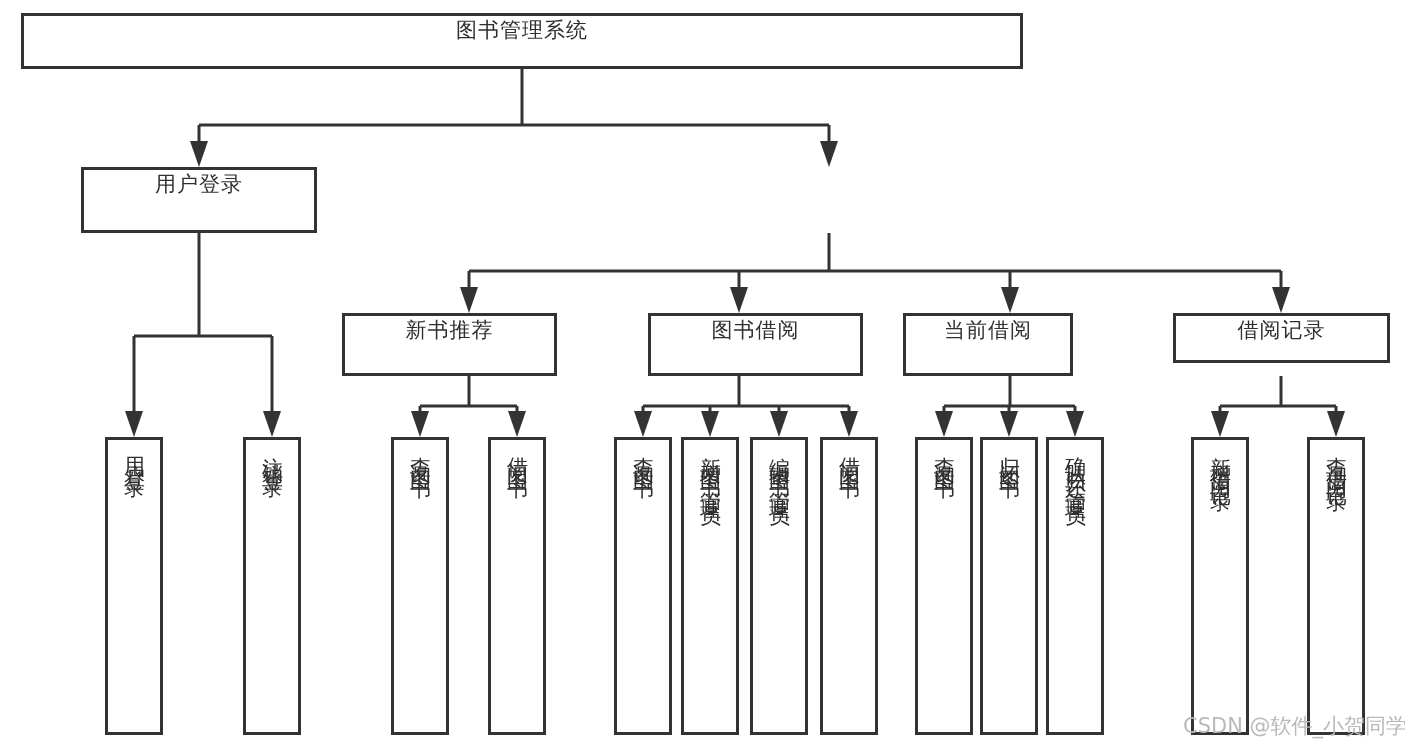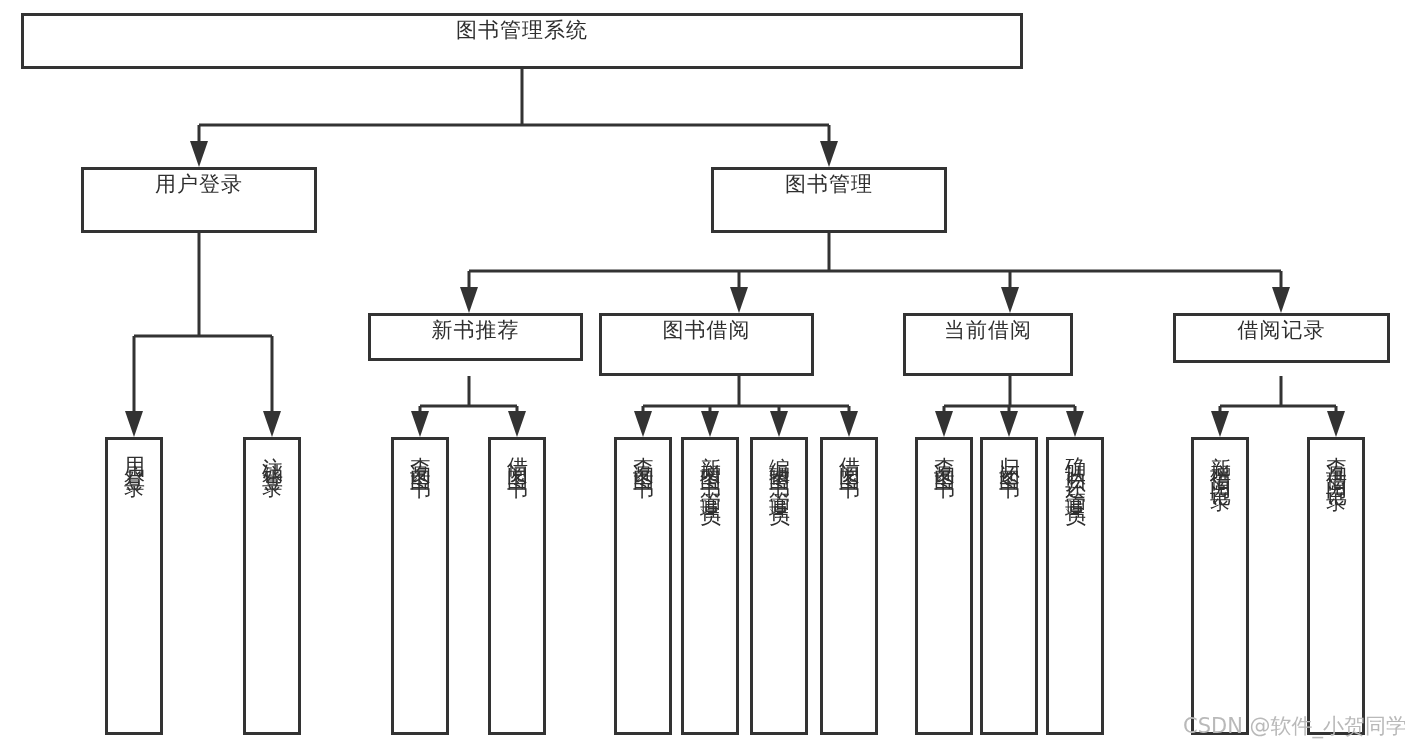--- a/index.html
+++ b/index.html
@@ -74,28 +74,25 @@
     <polygon points="1327,411 1345,411 1336,437"></polygon>
   </svg>
 
   <div class="node h" style="left:21px;top:13px;width:1002px;height:56px">
     <span>图书管理系统</span>
   </div>
 
   <div class="node h" style="left:81px;top:167px;width:236px;height:66px">
     <span>用户登录</span>
   </div>
-  <div class="node h" style="left:711px;top:167px;width:236px;height:66px">
-    <span>图书管理</span>
-  </div>
 
-  <div class="node h" style="left:368px;top:313px;width:215px;height:48px">
+  <div class="node h" style="left:342px;top:313px;width:215px;height:63px">
     <span>新书推荐</span>
   </div>
-  <div class="node h" style="left:599px;top:313px;width:215px;height:63px">
+  <div class="node h" style="left:648px;top:313px;width:215px;height:63px">
     <span>图书借阅</span>
   </div>
   <div class="node h" style="left:903px;top:313px;width:170px;height:63px">
     <span>当前借阅</span>
   </div>
   <div class="node h" style="left:1173px;top:313px;width:217px;height:50px">
     <span>借阅记录</span>
   </div>
 
   <div class="node v" style="left:105px">

